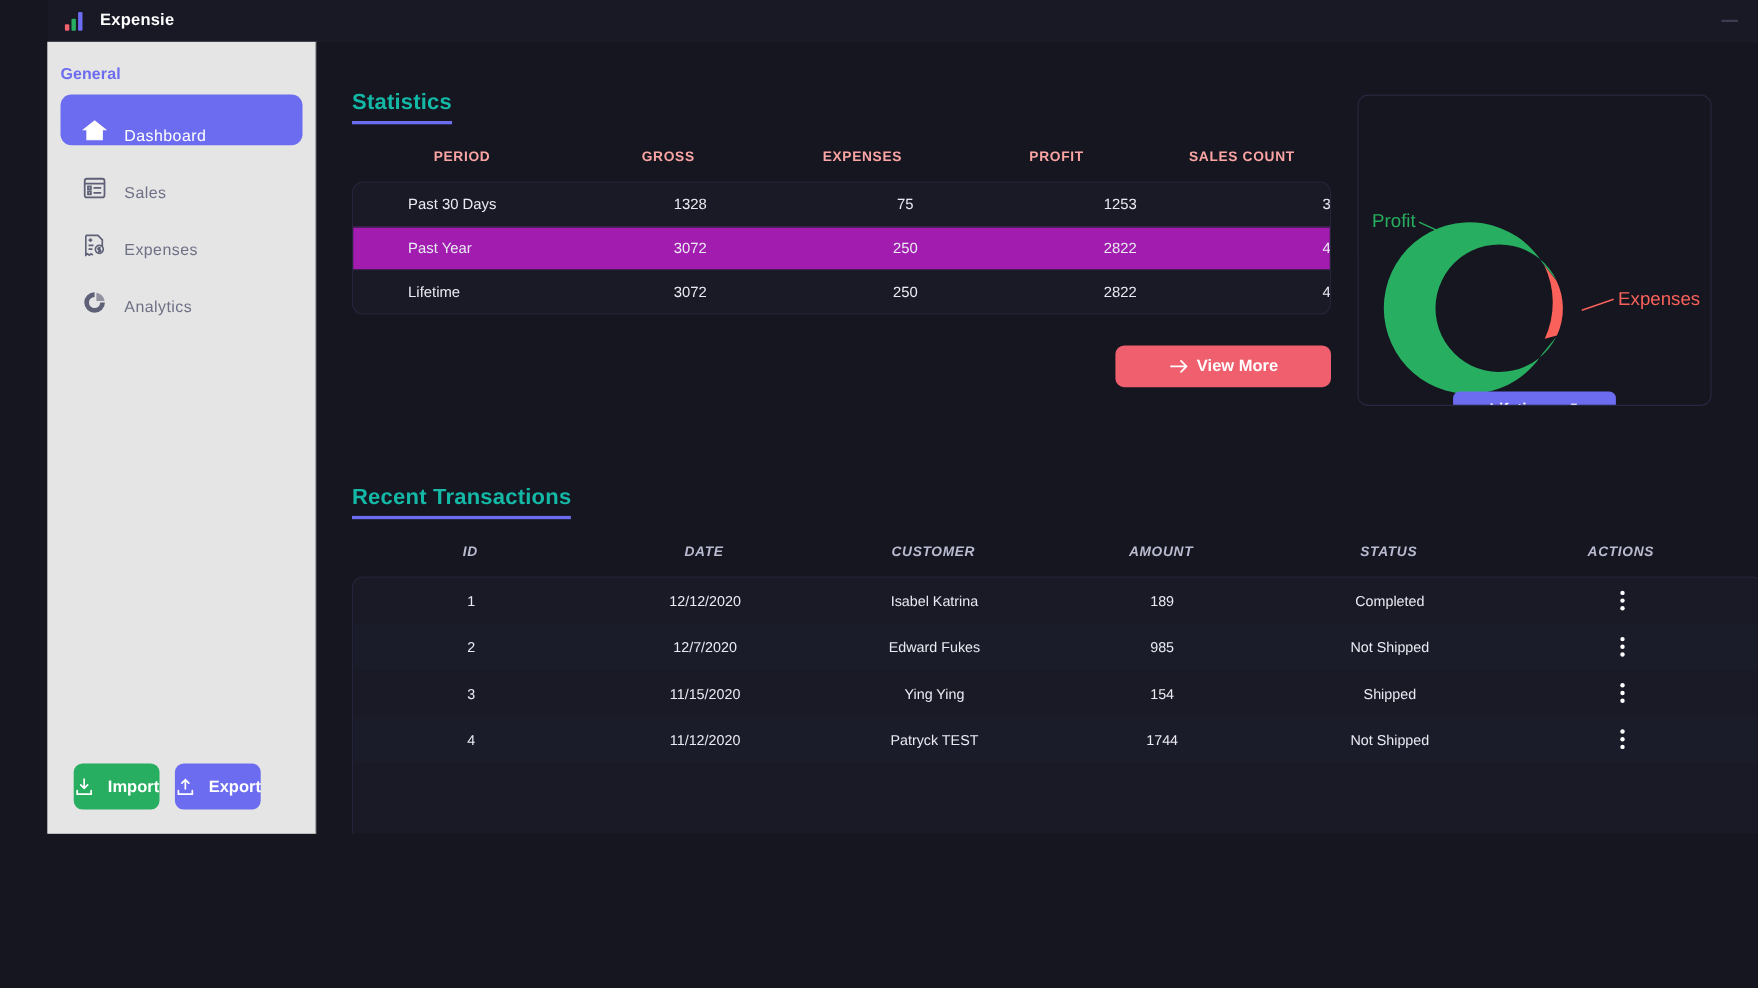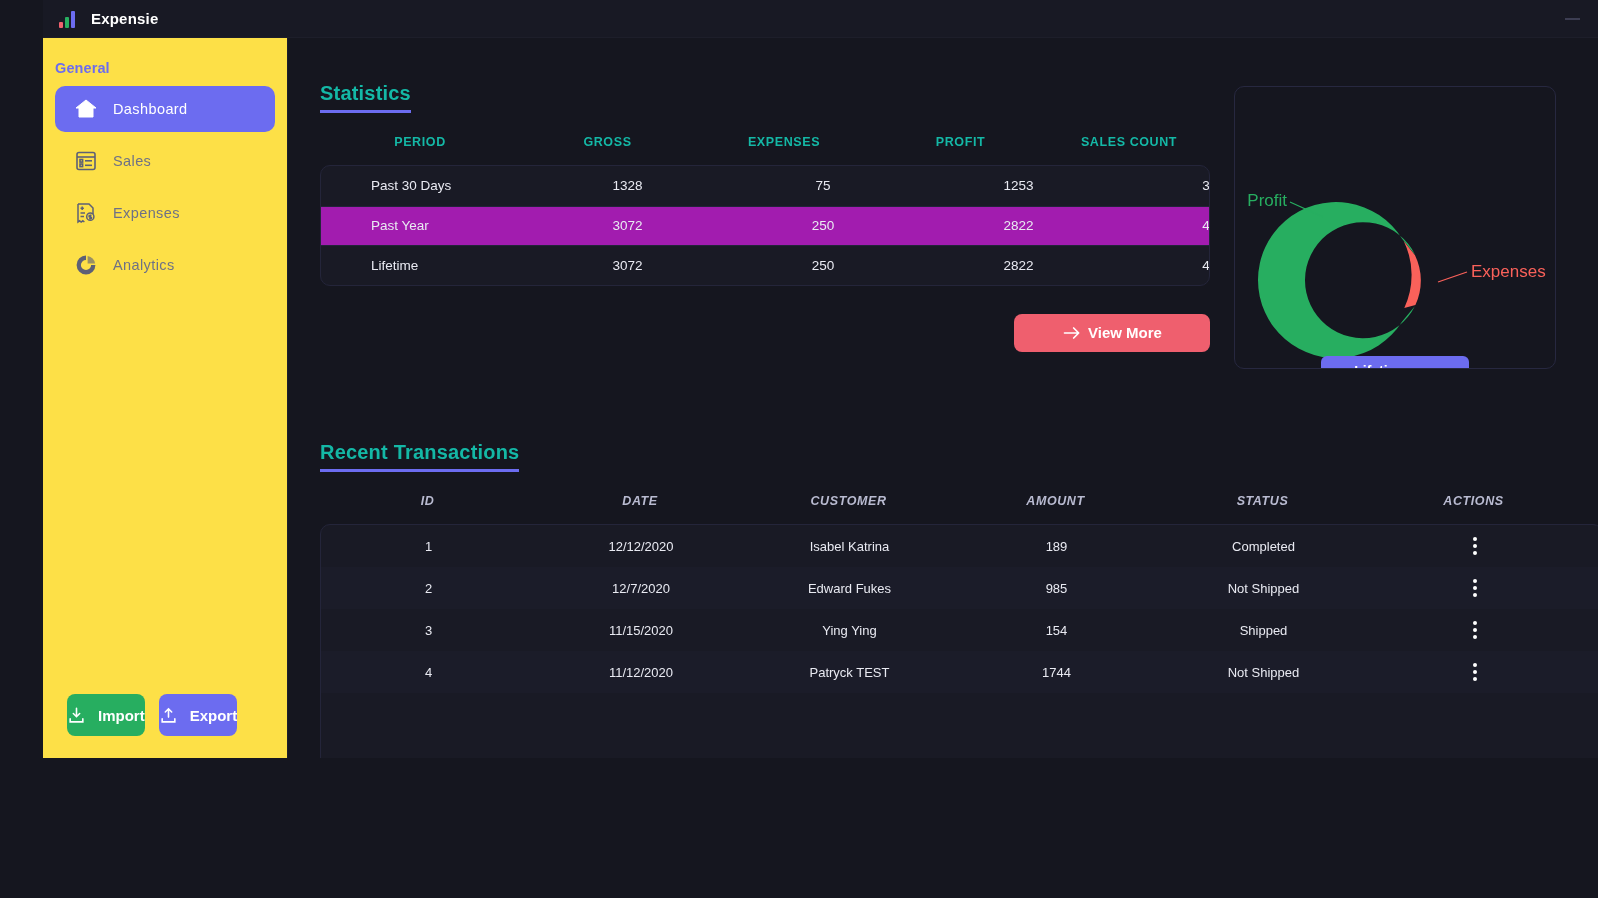--- a/index.html
+++ b/index.html
@@ -41,33 +41,33 @@
   .win-btn { width: 26px; height: 26px; display:flex; align-items:center; justify-content:center; cursor:pointer; }
   .win-min { width: 15px; height: 2px; background: #3c3d52; display:block; }
   .win-close svg { display:block; }
 
   
   .body-row { flex: 1; display: flex; min-height: 0; }
 
   
   .sidebar {
     width: 245px; flex: 0 0 245px;
-    background: #fde047;
+    background: #e5e5e5;
     display: flex; flex-direction: column;
     padding: 18px 12px 22px 12px;
     border-right: 1px solid #1d1e2a;
   }
   .side-head {
     color: #6c6cf0; font-size: 14.5px; font-weight: bold;
     padding: 4px 0 10px 0;
     letter-spacing: .1px;
   }
   .nav { display: flex; flex-direction: column; gap: 6px; }
   .nav-item {
-    display: flex; align-items: center; gap: 14px;
+    display: flex; align-items: flex-end; gap: 14px;
     height: 46px; padding: 0 18px;
     border-radius: 10px;
     color: #6e7186; font-size: 14.5px;
     cursor: pointer;
     letter-spacing: .4px;
   }
   .nav-item .ico { width: 26px; height: 26px; display:flex; align-items:center; justify-content:center; flex:0 0 26px;}
   .nav-item.active { background: #6c6cf0; color: #fff; font-weight: 500; }
   .nav-item.active .ico svg { stroke: #fff; fill: #fff; }
   .sidebar-actions { margin-top: auto; display:flex; gap: 14px; padding: 0 12px; }
@@ -98,21 +98,21 @@
   .stats-col { width: 890px; flex: 0 0 890px; }
 
   
   .stats-head, .stats-row {
     display: grid;
     grid-template-columns: 200px 175px 178px 175px 162px;
     align-items: center;
   }
   .stats-head { padding: 22px 0 16px 0; }
   .stats-head div {
-    color: #14b8a6; font-size: 12.5px; font-weight: bold;
+    color: #fca5a5; font-size: 12.5px; font-weight: bold;
     text-align: center; letter-spacing: .6px;
   }
   .stats-card {
     background: #191a25;
     border: 1px solid #24253a;
     border-radius: 10px;
     overflow: hidden;
   }
   .stats-row { height: 39.5px; gap: 19px; }
   .stats-row + .stats-row { border-top: 1px solid #22233a; }

